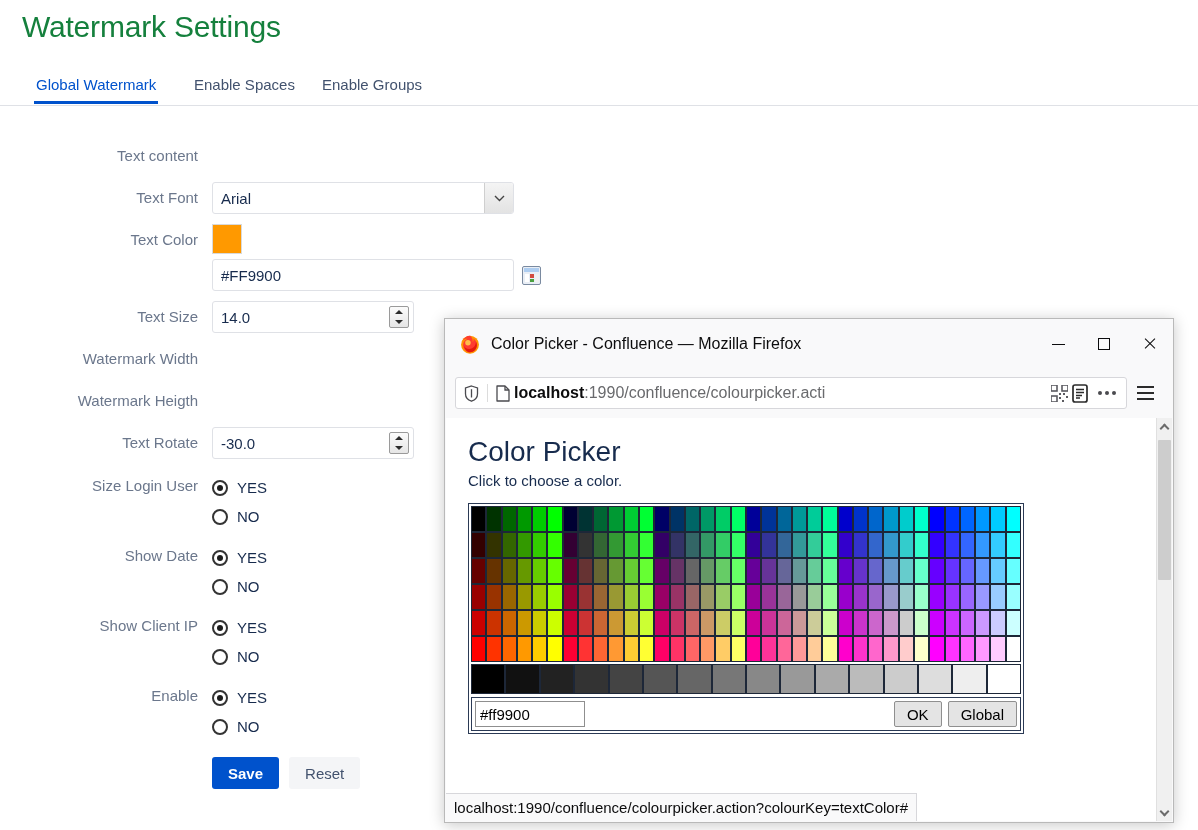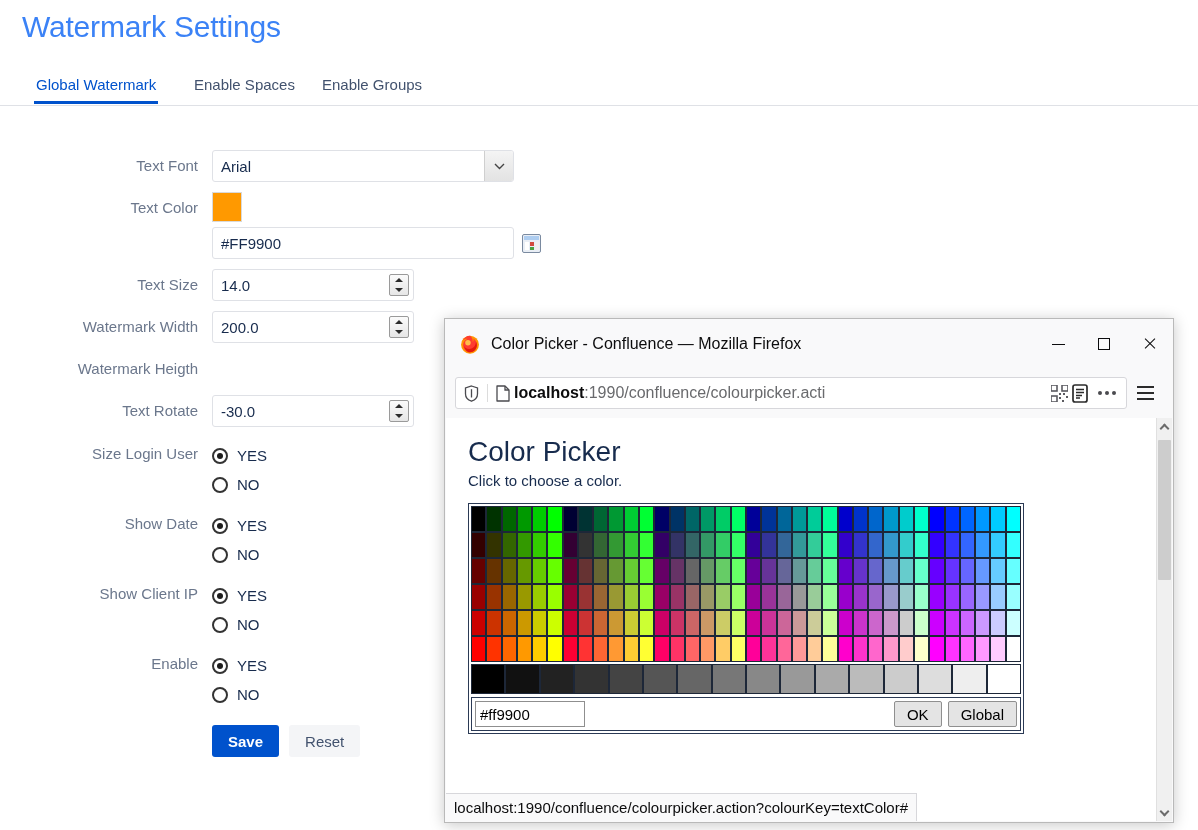--- a/index.html
+++ b/index.html
@@ -8,21 +8,21 @@
     width: 1198px; height: 830px;
     background: #ffffff;
     font-family: "Liberation Sans", sans-serif;
     overflow: hidden;
   }
   #root { position: relative; width: 1198px; height: 830px; background:#fff; }
 
   
   .page-title {
     position: absolute; left: 22px; top: 10px;
-    font-size: 30px; color: #3b82f6; font-weight: 400;
+    font-size: 30px; color: #15803d; font-weight: 400;
     letter-spacing: -0.2px;
   }
   .tabs {
     position: absolute; left: 0; top: 76px; width: 1198px; height: 30px;
     border-bottom: 1px solid #dfe1e6;
   }
   .tab {
     position: absolute; top: 0; font-size: 15px; color: #42526e;
     padding: 0 2px 8px 2px; cursor: pointer; white-space: nowrap;
   }
@@ -200,20 +200,21 @@
 
   <div class="tabs">
     <div class="tab active" style="left:34px;">Global Watermark</div>
     <div class="tab" style="left:192px;">Enable Spaces</div>
     <div class="tab" style="left:320px;">Enable Groups</div>
   </div>
 
   <div class="form">
 
     <div class="row">
+      <div class="lbl">Text content</div>
     </div>
 
     <div class="row">
       <div class="lbl">Text Font</div>
       <div class="ctl">
         <div class="selwrap">
           <select id="f-font">
             <option>Arial</option>
           </select>
           <span class="sel-arrow">
@@ -254,33 +255,20 @@
           <span class="half">
                 <span class="tri-dn"></span>
               </span>
         </span>
       </div>
         </div>
     </div>
 
     <div class="row">
       <div class="lbl">Watermark Width</div>
-      <div class="ctl">
-          <div class="spin">
-        <input type="text" value="200.0" style="">
-        <span class="btns">
-          <span class="half">
-                <span class="tri-up"></span>
-              </span>
-          <span class="half">
-                <span class="tri-dn"></span>
-              </span>
-        </span>
-      </div>
-        </div>
     </div>
 
     <div class="row">
       <div class="lbl">Watermark Heigth</div>
     </div>
 
     <div class="row">
       <div class="lbl">Text Rotate</div>
       <div class="ctl">
           <div class="spin">

